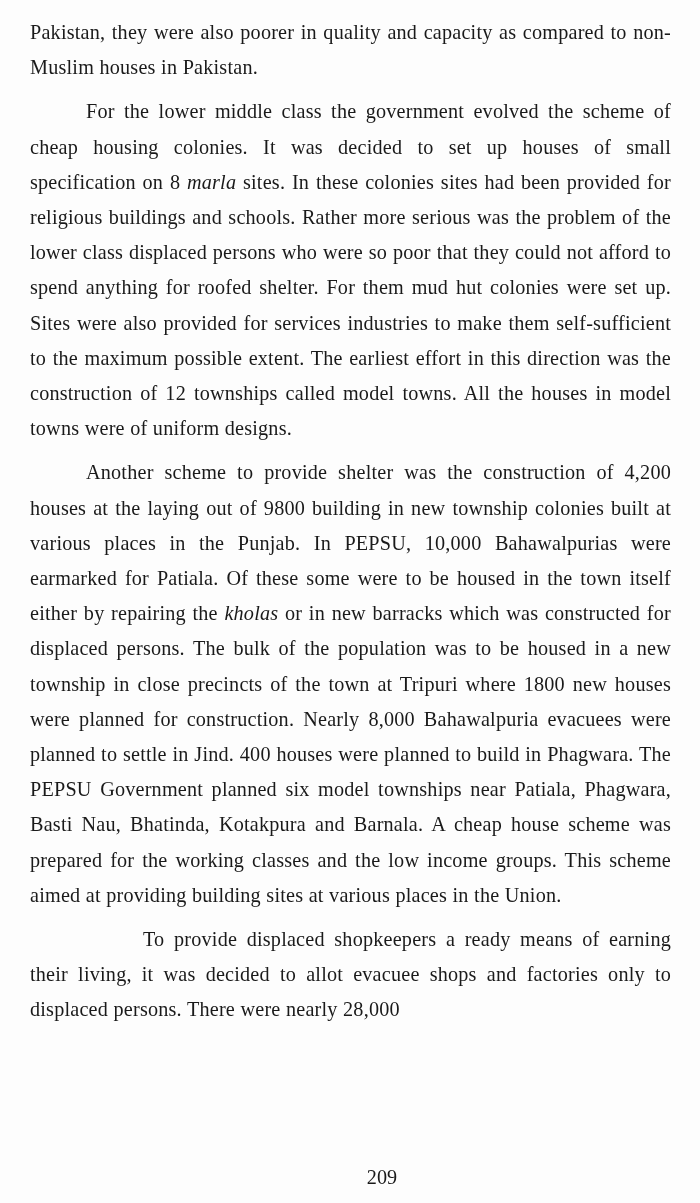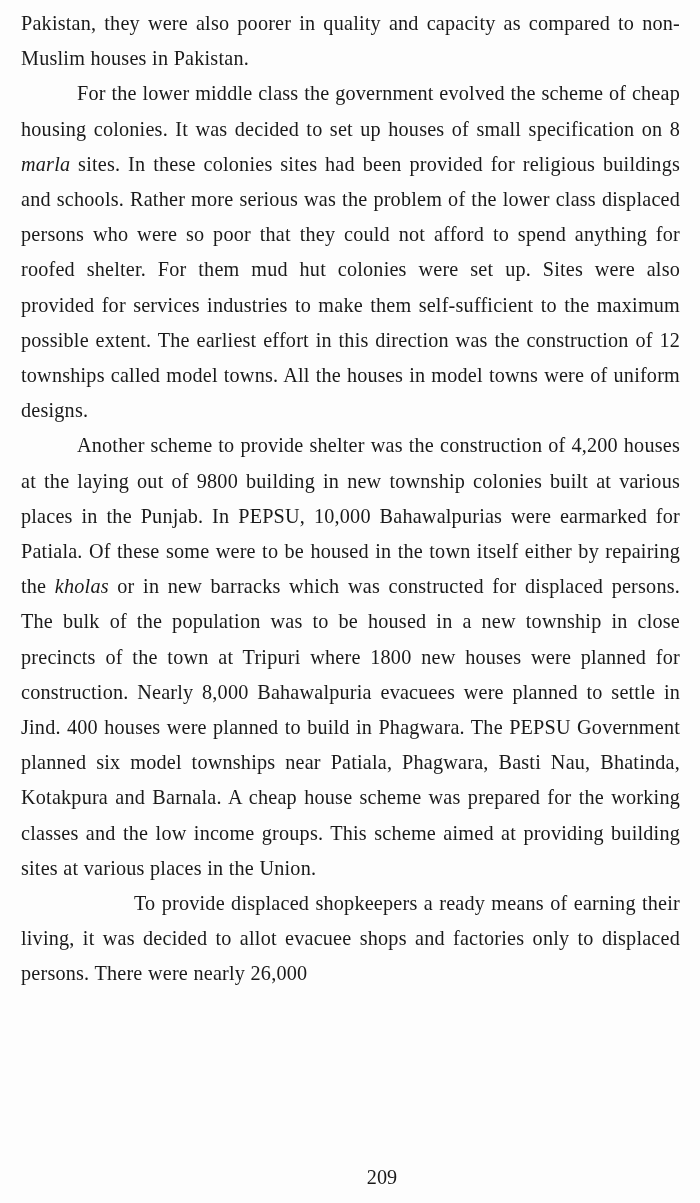--- a/index.html
+++ b/index.html
@@ -24,21 +24,21 @@
     padding: 0;
     background: #fdfdfd;
   }
   .text-column {
     position: absolute;
     left: 21px;
     top: 6px;
     width: 659px;
   }
   p.para {
-    margin: 0;
+    margin: 9px;
     padding: 0;
     font-size: 20.2px;
     line-height: 35.2px;
     text-align: justify;
     text-justify: inter-word;
     letter-spacing: 0.01em;
     word-spacing: 0.01em;
     -webkit-font-smoothing: antialiased;
   }
   p.para.cont {
@@ -75,19 +75,19 @@
 <div class="page">
 
   <div class="text-column">
 
     <p class="para cont">Pakistan, they were also poorer in quality and capacity as compared to non-Muslim houses in Pakistan.</p>
 
     <p class="para indent">For the lower middle class the government evolved the scheme of cheap housing colonies. It was decided to set up houses of small specification on 8 <em class="foreign">marla</em> sites. In these colonies sites had been provided for religious buildings and schools. Rather more serious was the problem of the lower class displaced persons who were so poor that they could not afford to spend anything for roofed shelter. For them mud hut colonies were set up. Sites were also provided for services industries to make them self-sufficient to the maximum possible extent. The earliest effort in this direction was the construction of 12 townships called model towns. All the houses in model towns were of uniform designs.</p>
 
     <p class="para indent">Another scheme to provide shelter was the construction of 4,200 houses at the laying out of 9800 building in new township colonies built at various places in the Punjab. In PEPSU, 10,000 Bahawalpurias were earmarked for Patiala. Of these some were to be housed in the town itself either by repairing the <em class="foreign">kholas</em> or in new barracks which was constructed for displaced persons. The bulk of the population was to be housed in a new township in close precincts of the town at Tripuri where 1800 new houses were planned for construction. Nearly 8,000 Bahawalpuria evacuees were planned to settle in Jind. 400 houses were planned to build in Phagwara. The PEPSU Government planned six model townships near Patiala, Phagwara, Basti Nau, Bhatinda, Kotakpura and Barnala. A cheap house scheme was prepared for the working classes and the low income groups. This scheme aimed at providing building sites at various places in the Union.</p>
 
-    <p class="para indent-wide">To provide displaced shopkeepers a ready means of earning their living, it was decided to allot evacuee shops and factories only to displaced persons. There were nearly 26,000</p>
+    <p class="para indent-wide">To provide displaced shopkeepers a ready means of earning their living, it was decided to allot evacuee shops and factories only to displaced persons. There were nearly 28,000</p>
 
   </div>
 
   <div class="page-number">209</div>
 
 </div>
 
 </body></html>

